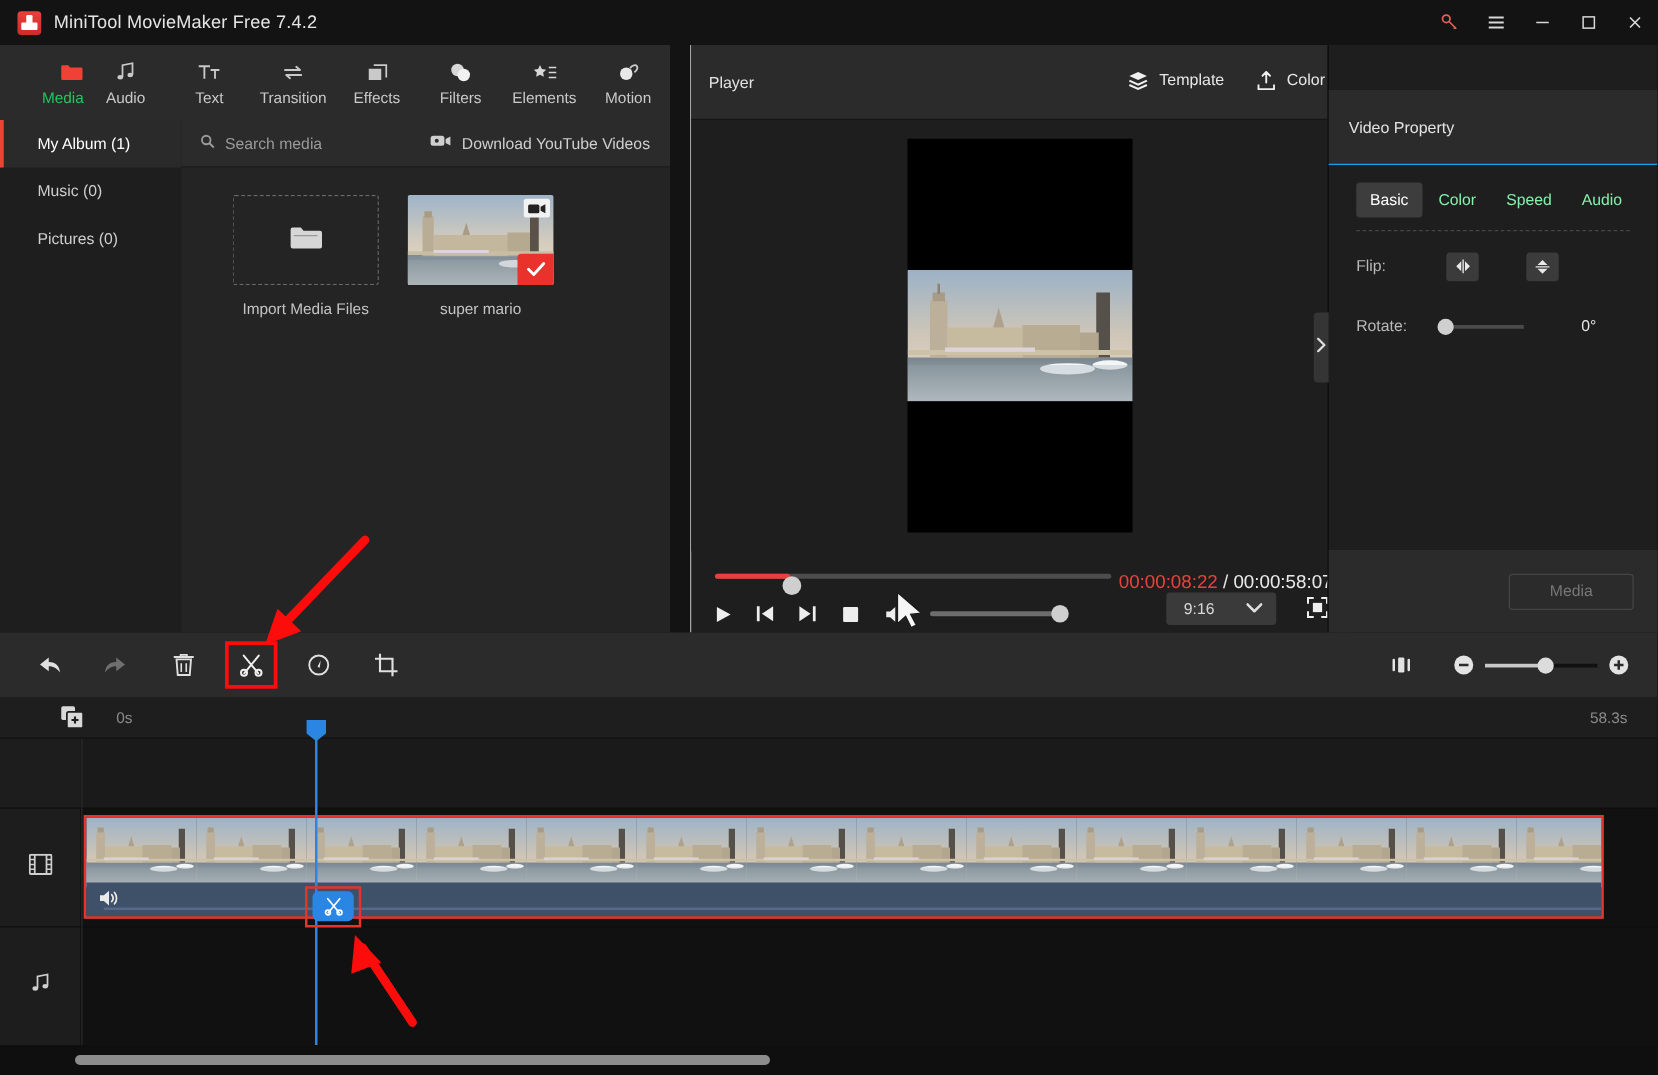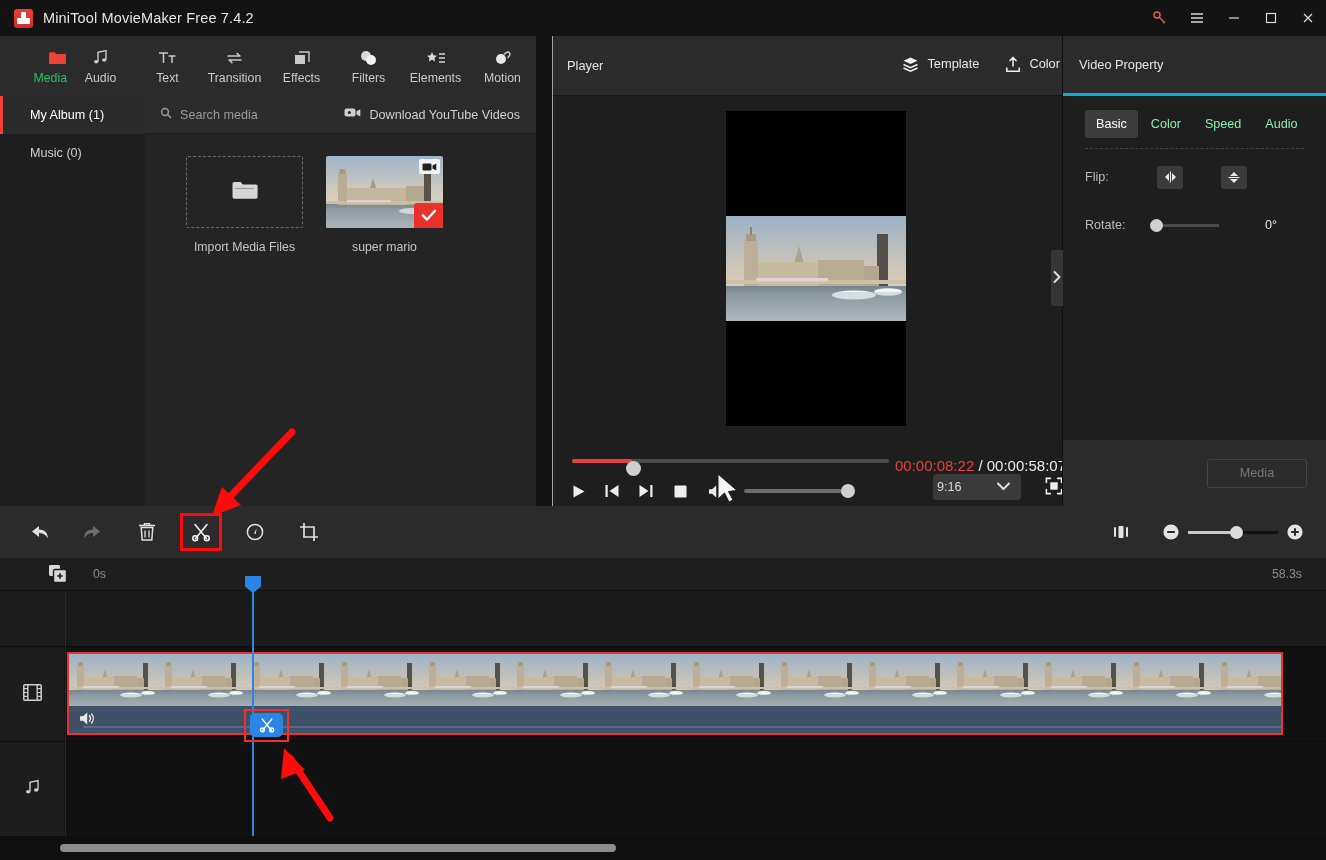--- a/index.html
+++ b/index.html
@@ -130,29 +130,29 @@
   .tcode{ position:absolute; right:13px; top:6px; font-size:15px; color:#e9e9e9; }
   .tcode .cur{ color:#e8413c; }
   .ctrlrow{ position:absolute; left:0; top:36px; width:526px; height:28px; display:flex; align-items:center; }
   .cbtn{ width:34px;height:28px;display:flex;align-items:center;justify-content:center;color:#eee; }
   .volbar{ position:relative; width:105px; height:4px; background:#6d6d6d; border-radius:2px; margin-left:10px; }
   .volknob{ position:absolute; right:-6px; top:-5px; width:14px;height:14px;border-radius:50%;background:#cfcfcf; }
   .ratio{
     position:absolute; right:58px; top:-3px; width:88px; height:26px; background:#3a3a3a;
     border-radius:3px; display:flex; align-items:center; color:#d8d8d8; font-size:12.6px;
   }
-  .ratio span{ margin-left:4px; }
+  .ratio span{ margin-left:14px; }
   .fsbtn{ position:absolute; right:16px; top:0px; color:#eee; }
 
   
   .proppanel{
     position:absolute; left:1062px; top:36px; width:264px; height:470px;
     background:#1e1e1e; border-left:1px solid #0d0d0d;
   }
-  .prophdr{ height:60px; background:#2b2b2b; display:flex; align-items:center; border-bottom:3px solid #0ea5e9; }
+  .prophdr{ height:60px; background:#2b2b2b; display:flex; align-items:center; border-bottom:1px solid #0ea5e9;margin-top:36px; }
   .prophdr .ttl{ margin-left:16px; color:#e3e3e3; font-size:12.8px; }
   .proptabs{ display:flex; padding:14px 14px 0 22px; gap:2px; }
   .ptab{
     padding:7px 11px; font-size:12.6px; color:#86efac; border-radius:3px;
   }
   .ptab.active{ background:#3d3d3d; color:#fff; }
   .divider{ margin:10px 22px 0 22px; border-top:1px dashed #454545; }
   .proprow{ display:flex; align-items:center; padding:0 22px; height:40px; margin-top:8px; }
   .plabel{ width:64px; color:#b9b9b9; font-size:12.6px; }
   .flipbtn{
@@ -358,20 +358,23 @@
       <span>Motion</span>
     </div>
   </div>
 
   <div class="medialeft">
     <div class="mnav active">
       <span>My Album (1)</span>
     </div>
     <div class="mnav">
       <span>Music (0)</span>
+    </div>
+    <div class="mnav">
+      <span>Pictures (0)</span>
     </div>
   </div>
 
   <div class="mediapanel">
     <div class="mediabar">
       <div class="searchwrap">
         <span>
           <svg width="12" height="12" viewBox="0 0 12 12">
               <circle cx="5" cy="5" r="3.4" fill="none" stroke="#9a9a9a" stroke-width="1.5"></circle>
               <path d="M7.6 7.6L11 11" stroke="#9a9a9a" stroke-width="1.5"></path>

